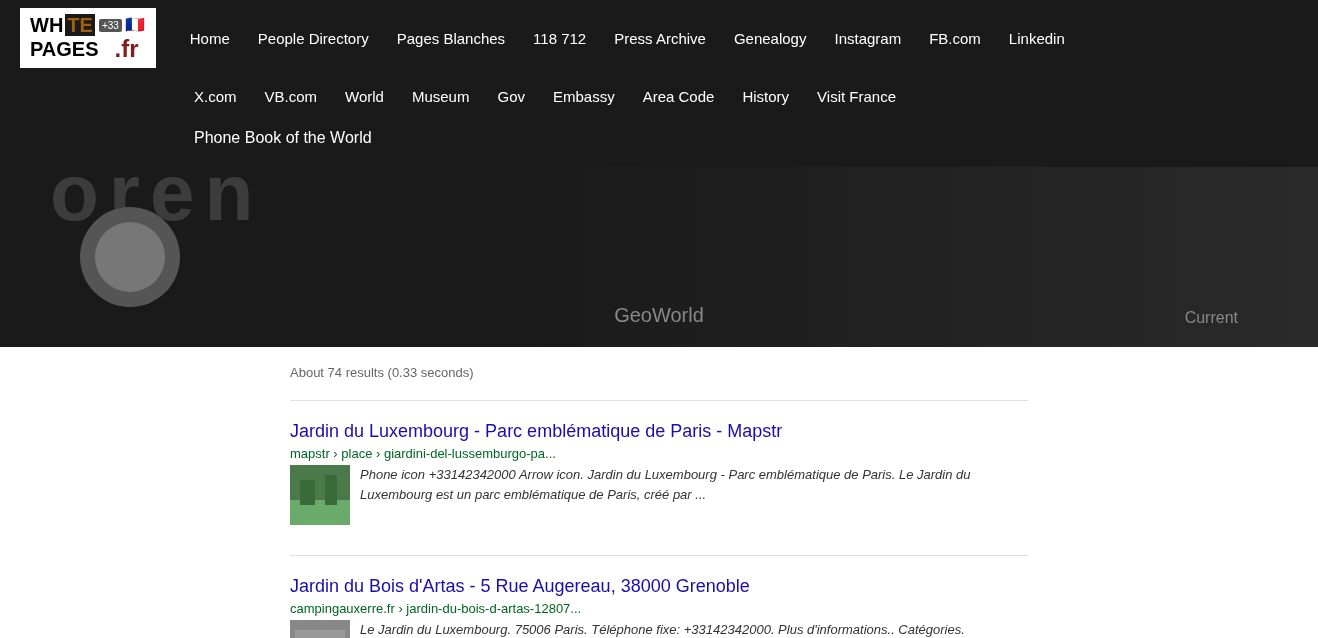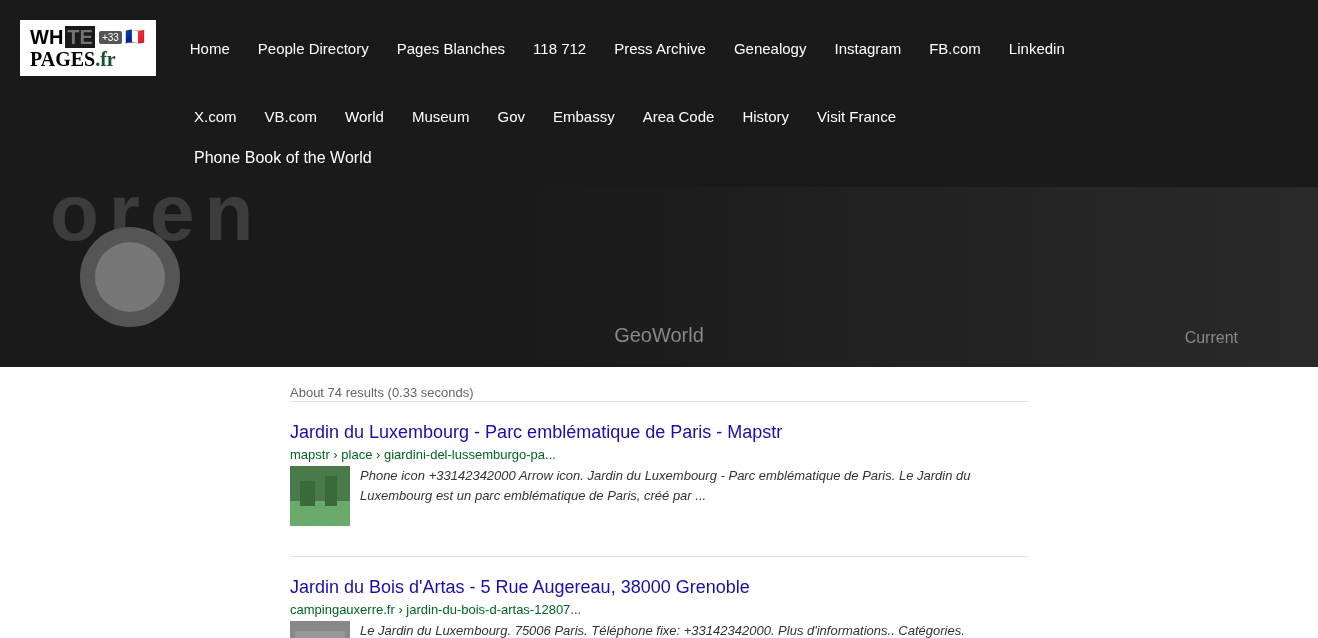--- a/index.html
+++ b/index.html
@@ -1,21 +1,21 @@
 <!DOCTYPE html>
 <html><head>
   <meta charset="utf-8">
   <style>
     * { margin: 0; padding: 0; box-sizing: border-box; }
     body { font-family: Arial, sans-serif; background: #fff; font-size: 14px; }
 
     .nav-row {
       display: flex;
       align-items: center;
-      padding: 20px 20px;
+      padding: 8px 20px;
       flex-wrap: wrap;
     }
 
     .logo-area {
       display: flex;
       align-items: center;
       margin-right: 20px;
     }
 
     .logo-box {
@@ -71,21 +71,21 @@
 
     
     .main-content {
       padding: 10px 290px 20px 290px;
       max-width: 1318px;
     }
 
     .results-info {
       color: #666;
       font-size: 13px;
-      margin-bottom: 1px;
+      margin-bottom: 20px;
       padding-top: 8px;
     }
 
     .search-result {
       margin-bottom: 30px;
       max-width: 720px;
     }
 
     .result-title {
       color: #1a0dab;
@@ -148,27 +148,27 @@
 <body>
 
 <div class="header-wrapper">
 
   <div class="nav-row">
     <div class="logo-area">
       <div class="logo-box">
     <div style="display:flex; flex-direction:column; align-items:flex-start; line-height:1.1;">
       <div style="display:flex; align-items:center; gap:2px;">
         <span style="font-size:20px; font-weight:900; color:#000;">WH</span>
-              <span style="font-size:20px; font-weight:900; color:#737373; background:#1a1a1a; padding:0 2px;">TE</span>
+              <span style="font-size:20px; font-weight:900; color:#a16207; background:#1a1a1a; padding:0 2px;">TE</span>
         <span style="background:#555; color:#fff; font-size:10px; padding:1px 3px; border-radius:2px; margin-left:2px;">+33</span>
         <span style="font-size:16px; margin-left:2px;">🇫🇷</span>
       </div>
-      <div style="display:flex; align-items:center; gap:0;font-family:Liberation Serif, serif;">
+      <div style="display:flex; align-items:center; gap:16px;">
         <span style="font-size:20px; font-weight:900; color:#000;">PAGES</span>
-              <span style="font-size:20px; font-weight:900; color:#14532d;">.fr</span>
+              <span style="font-size:24px; font-weight:900; color:#7f1d1d;">.fr</span>
       </div>
     </div>
   </div>
     </div>
     <nav style="display:flex; flex-wrap:wrap; align-items:center;">
       <a class="nav-link">Home</a>
       <a class="nav-link">People Directory</a>
       <a class="nav-link">Pages Blanches</a>
       <a class="nav-link">118 712</a>
       <a class="nav-link">Press Archive</a>

